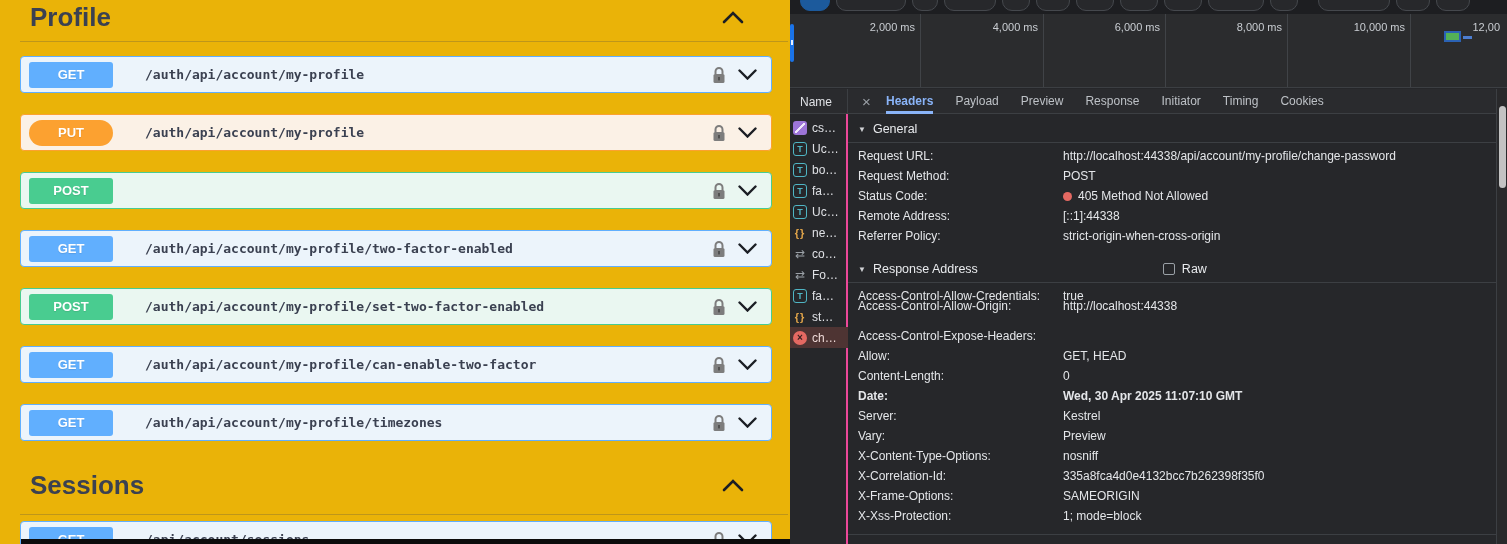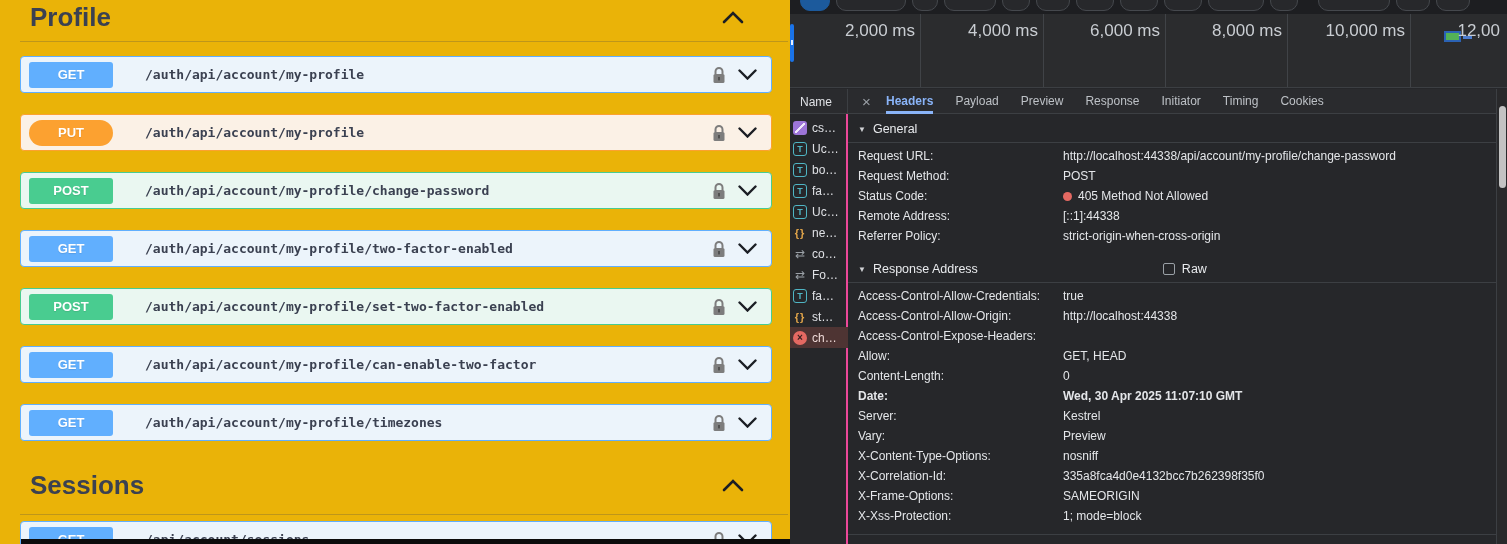--- a/index.html
+++ b/index.html
@@ -28,21 +28,21 @@
 
   
   .devtools { position:absolute; left:790px; top:0; width:717px; height:544px;
               background:#26272a; color:#dfe1e5; font-size:12px; overflow:hidden; }
   .filter-bar { position:absolute; left:0; top:0; width:717px; height:14px; background:#1d1e21; overflow:hidden; }
   .pill { position:absolute; top:-9px; height:20px; border-radius:10px; border:1px solid #45484d; background:#27282b; }
   .pill.sel { background:#1c5a9c; border-color:#1c5a9c; }
   .timeline { position:absolute; left:0; top:14px; width:717px; height:74px; background:#2b2c2e;
               border-bottom:1px solid #3c3f43; overflow:hidden; }
   .grid-v { position:absolute; top:0; width:1px; height:74px; background:#404347; }
-  .tick-lab { position:absolute; top:7px; color:#c9cdd2; font-size:17px; transform:translateX(-100%); padding-right:5px; white-space:nowrap; }
+  .tick-lab { position:absolute; top:7px; color:#c9cdd2; font-size:11px; transform:translateX(-100%); padding-right:5px; white-space:nowrap; }
   .tl-handle { position:absolute; left:0; top:10px; width:4px; height:38px; background:#1a73e8; border-radius:2px; }
   .tl-handle i { position:absolute; left:1px; top:16px; width:2px; height:5px; background:#e8f0fe; }
   .tl-marker-green { position:absolute; left:654px; top:17px; width:17px; height:11px; background:#53b156; border:2px solid #2b62b4; }
   .tl-marker-blue { position:absolute; left:673px; top:22px; width:9px; height:3px; background:#4c7dd0; }
 
   .band { position:absolute; left:0; top:89px; width:717px; height:25px; background:#2a2b2e; border-bottom:1px solid #3c3f43; }
   .name-col-head { position:absolute; left:0; top:0; width:58px; height:25px; border-right:1px solid #3c3f43;
                    display:flex; align-items:center; padding-left:10px; color:#dfe1e5; }
   .close-x { position:absolute; left:72px; top:0; height:25px; display:flex; align-items:center;
              font-size:15px; color:#9aa0a6; cursor:pointer; }
@@ -115,21 +115,20 @@
               <rect x="1.5" y="8" width="11" height="9" rx="1.5" fill="#7d7d7d"></rect>
               <rect x="6.1" y="11" width="1.8" height="3.4" fill="#4c4c4c"></rect>
             </svg>
             <svg width="19" height="11" viewBox="0 0 19 11">
               <polyline points="1.5,1.5 9.5,9.5 17.5,1.5" fill="none" stroke="#1b1e24" stroke-width="2.4" stroke-linecap="round"></polyline>
             </svg>
           </span>
         </div>
         <div class="ep-row POST" style="top: 172px;">
           <span class="ep-badge POST">POST</span>
-          <span class="ep-path">/auth/api/account/my-profile/change-password</span>
           <span class="ep-right">
             <svg width="14" height="18" viewBox="0 0 14 18">
               <path d="M3.5 8 V5.5 a3.5 3.5 0 0 1 7 0 V8" fill="none" stroke="#7d7d7d" stroke-width="2"></path>
               <rect x="1.5" y="8" width="11" height="9" rx="1.5" fill="#7d7d7d"></rect>
               <rect x="6.1" y="11" width="1.8" height="3.4" fill="#4c4c4c"></rect>
             </svg>
             <svg width="19" height="11" viewBox="0 0 19 11">
               <polyline points="1.5,1.5 9.5,9.5 17.5,1.5" fill="none" stroke="#1b1e24" stroke-width="2.4" stroke-linecap="round"></polyline>
             </svg>
           </span>
@@ -351,21 +350,21 @@
         <span class="tri">▼</span>
         <span>Response Address</span>
         <span class="raw-box"></span>
         <span>Raw</span>
       </div>
       <div id="response-rows">
           <div class="kv" style="top: 172px;">
             <span class="k">Access-Control-Allow-Credentials:</span>
             <span class="v">true</span>
           </div>
-          <div class="kv" style="top: 192px;">
+          <div class="kv" style="top: 182px;">
             <span class="k">Access-Control-Allow-Origin:</span>
             <span class="v">http://localhost:44338</span>
           </div>
           <div class="kv" style="top: 212px;">
             <span class="k">Access-Control-Expose-Headers:</span>
           </div>
           <div class="kv" style="top: 232px;">
             <span class="k">Allow:</span>
             <span class="v">GET, HEAD</span>
           </div>

